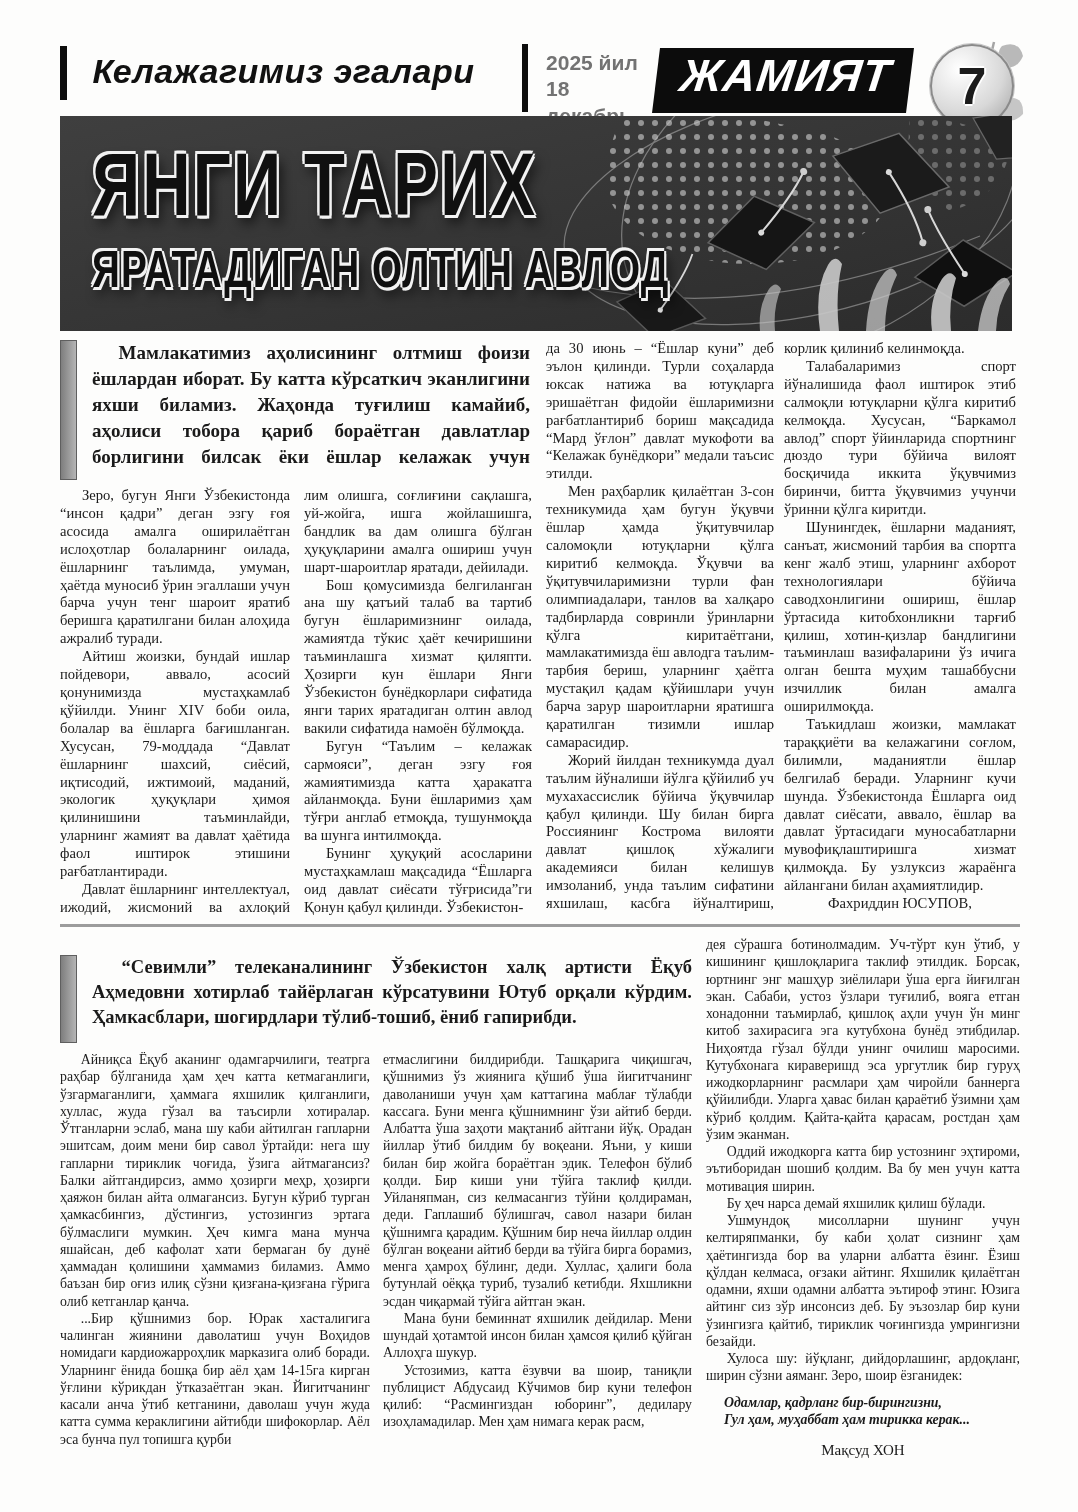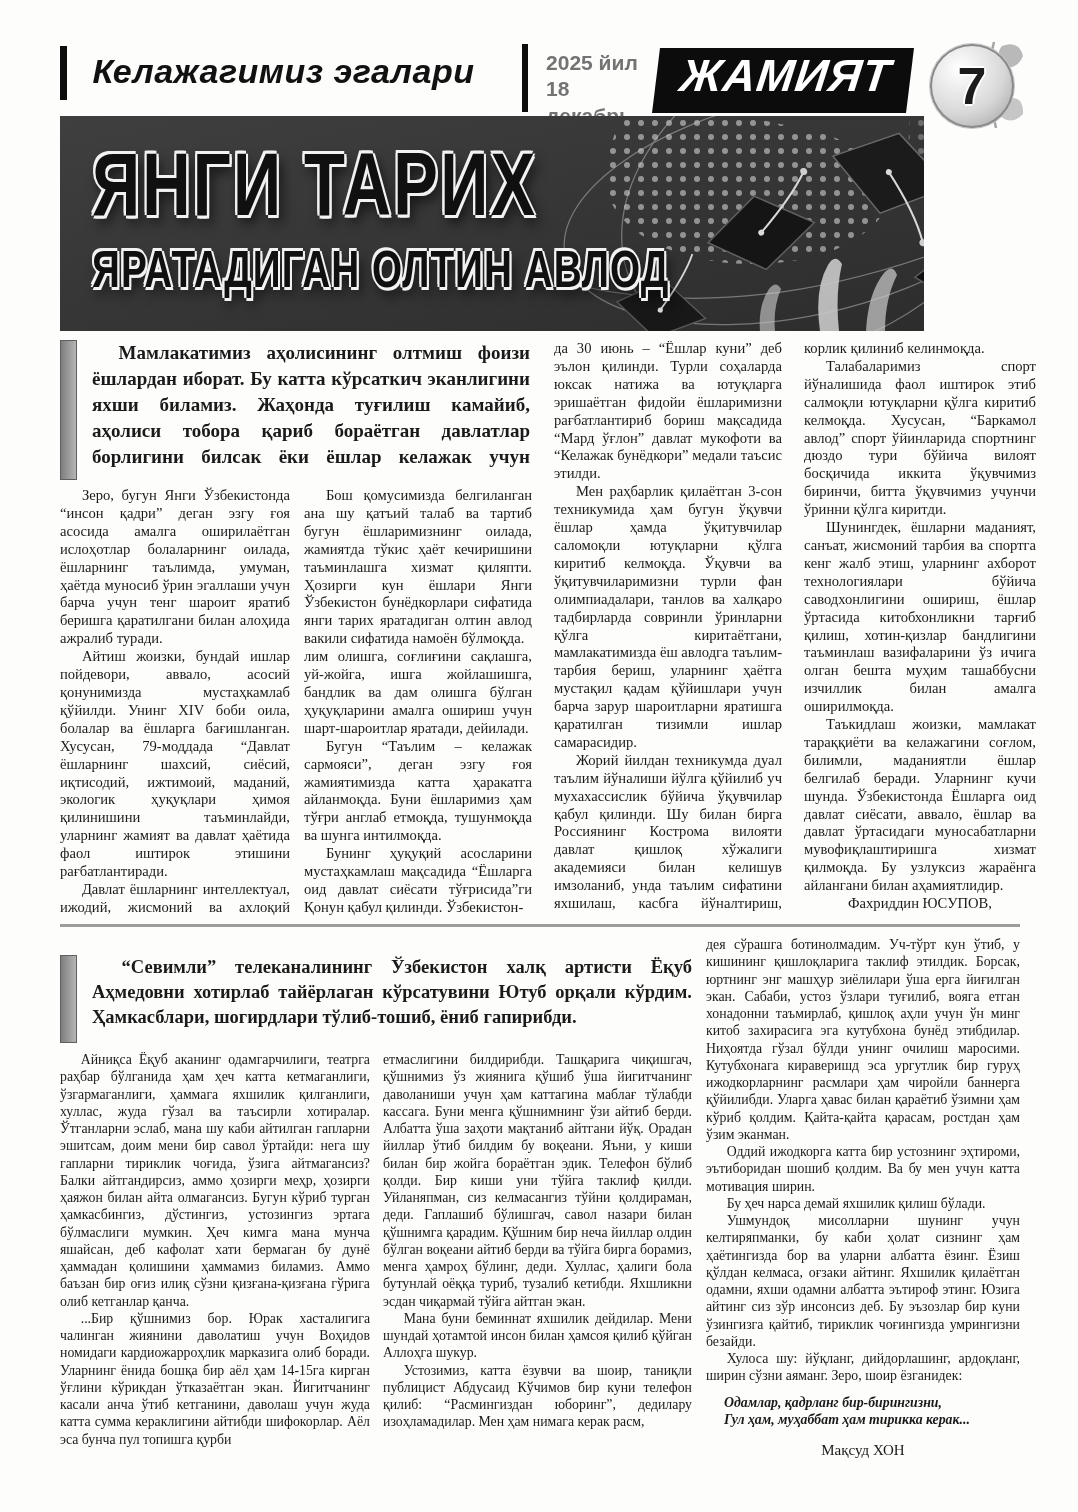--- a/index.html
+++ b/index.html
@@ -36,21 +36,21 @@
     background:radial-gradient(circle at 35% 30%, #ffffff 0%, #d8d8d8 55%, #9a9a9a 100%);
     box-shadow: inset 0 0 0 2px #8a8a8a, 0 0 0 1px #c5c5c5;
     display:flex; align-items:center; justify-content:center;
   }
   .pagenum span {
     font-family:"Liberation Sans", sans-serif; font-weight:bold; font-size:52px; color:#1c1c1c;
     text-shadow:-2px 0 #fff, 2px 0 #fff, 0 -2px #fff, 0 2px #fff;
   }
 
   
-  .hero { position:relative; width:864px; height:215px; margin-top:6px; background:#e5e5e5; overflow:hidden; }
+  .hero { position:relative; width:952px; height:215px; margin-top:6px; background:#e5e5e5; overflow:hidden; }
   .hero svg { position:absolute; inset:0; }
   .hero-t { position:absolute; left:32px; font-family:"Liberation Sans", sans-serif; font-weight:bold;
     color:#101010; white-space:nowrap;
     text-shadow:-2px 0 0 #f2f2f2, 2px 0 0 #f2f2f2, 0 -2px 0 #f2f2f2, 0 2px 0 #f2f2f2, 2px 2px 0 #f2f2f2, -2px -2px 0 #f2f2f2, 4px 6px 10px rgba(0,0,0,.7);
   }
   .hero-t1 { top:18px; font-size:62px; letter-spacing:2px; transform:scale(1.08,1.42); transform-origin:0 0; }
   .hero-t2 { top:124px; font-size:38px; letter-spacing:1px; transform:scale(1.02,1.38); transform-origin:0 0; }
 
   
   .para { text-align:justify; text-indent:1.5em; }
@@ -64,22 +64,22 @@
 
   
   .a1-body { display:flex; margin-top:9px; height:578px; }
   .a1-left { width:472px; flex:none; }
   .a1-left .lead-row { height:140px; overflow:hidden; }
   .a1-left .lead-text { font-size:19px; line-height:1.37; text-align:justify; text-indent:1.4em; padding-right:2px; }
   .a1-cols { display:flex; margin-top:7px; height:428px; }
   .a1col { overflow:hidden; font-size:14.6px; line-height:17.9px; }
   .a1-c1 { width:230px; flex:none; margin-right:14px; }
   .a1-c2 { width:228px; flex:none; }
-  .a1-c3 { width:228px; flex:none; margin-left:22px; height:575px; }
-  .a1-c4 { width:232px; flex:none; margin-left:22px; height:575px; }
+  .a1-c3 { width:228px; flex:none; margin-left:14px; height:575px; }
+  .a1-c4 { width:232px; flex:none; margin-left:10px; height:575px; }
 
   .rule { width:960px; height:3px; background:#9c9c9c; margin-top:6px; }
 
   
   .a2-row { display:flex; margin-top:3px; }
   .a2-left { width:632px; flex:none; margin-right:14px; }
   .a2-title-box { height:92px; overflow:visible; }
   .a2-title {
     font-family:"Liberation Sans", sans-serif; font-weight:bold; font-size:54px;
     letter-spacing:0px; color:#0e0e0e; white-space:nowrap;
@@ -190,22 +190,22 @@
         <div class="lead-bar"></div>
         <div class="lead-text">Мамлакатимиз аҳолисининг олтмиш фоизи ёшлардан иборат. Бу катта кўрсаткич эканлигини яхши биламиз. Жаҳонда туғилиш камайиб, аҳолиси тобора қариб бораётган давлатлар борлигини билсак ёки ёшлар келажак учун қанчалик муҳим кучлиги хусусидаги маълумотларга кўзимиз тушса болажон халқ эканимиздан ғурурланиб ҳам қўямиз.</div>
       </div>
       <div class="a1-cols">
         <div class="a1col a1-c1">
             <p class="para">Зеро, бугун Янги Ўзбекистонда “инсон қадри” деган эзгу ғоя асосида амалга оширилаётган ислоҳотлар болаларнинг оилада, ёшларнинг таълимда, умуман, ҳаётда муносиб ўрин эгаллаши учун барча учун тенг шароит яратиб беришга қаратилгани билан алоҳида ажралиб туради.</p>
             <p class="para">Айтиш жоизки, бундай ишлар пойдевори, аввало, асосий қонунимизда мустаҳкамлаб қўйилди. Унинг XIV боби оила, болалар ва ёшларга бағишланган. Хусусан, 79-моддада “Давлат ёшларнинг шахсий, сиёсий, иқтисодий, ижтимоий, маданий, экологик ҳуқуқлари ҳимоя қилинишини таъминлайди, уларнинг жамият ва давлат ҳаётида фаол иштирок этишини рағбатлантиради.</p>
             <p class="para">Давлат ёшларнинг интеллектуал, ижодий, жисмоний ва ахлоқий жиҳатдан шаклланиши ҳамда ривожланиши учун, уларнинг таъ-</p>
           </div>
         <div class="a1col a1-c2">
+            <p class="para cont">лим олишга, соғлиғини сақлашга, уй-жойга, ишга жойлашишга, бандлик ва дам олишга бўлган ҳуқуқларини амалга ошириш учун шарт-шароитлар яратади, дейилади.</p>
             <p class="para">Бош қомусимизда белгиланган ана шу қатъий талаб ва тартиб бугун ёшларимизнинг оилада, жамиятда тўкис ҳаёт кечиришини таъминлашга хизмат қиляпти. Ҳозирги кун ёшлари Янги Ўзбекистон бунёдкорлари сифатида янги тарих яратадиган олтин авлод вакили сифатида намоён бўлмоқда.</p>
-            <p class="para cont">лим олишга, соғлиғини сақлашга, уй-жойга, ишга жойлашишга, бандлик ва дам олишга бўлган ҳуқуқларини амалга ошириш учун шарт-шароитлар яратади, дейилади.</p>
             <p class="para">Бугун “Таълим – келажак сармояси”, деган эзгу ғоя жамиятимизда катта ҳаракатга айланмоқда. Буни ёшларимиз ҳам тўғри англаб етмоқда, тушунмоқда ва шунга интилмоқда.</p>
             <p class="para">Бунинг ҳуқуқий асосларини мустаҳкамлаш мақсадида “Ёшларга оид давлат сиёсати тўғрисида”ги Қонун қабул қилинди. Ўзбекистон-</p>
           </div>
       </div>
     </div>
     <div class="a1col a1-c3">
         <p class="para cont">да 30 июнь – “Ёшлар куни” деб эълон қилинди. Турли соҳаларда юксак натижа ва ютуқларга эришаётган фидойи ёшларимизни рағбатлантириб бориш мақсадида “Мард ўғлон” давлат мукофоти ва “Келажак бунёдкори” медали таъсис этилди.</p>
         <p class="para">Мен раҳбарлик қилаётган 3-сон техникумида ҳам бугун ўқувчи ёшлар ҳамда ўқитувчилар саломоқли ютуқларни қўлга киритиб келмоқда. Ўқувчи ва ўқитувчиларимизни турли фан олимпиадалари, танлов ва халқаро тадбирларда совринли ўринларни қўлга киритаётгани, мамлакатимизда ёш авлодга таълим-тарбия бериш, уларнинг ҳаётга мустақил қадам қўйишлари учун барча зарур шароитларни яратишга қаратилган тизимли ишлар самарасидир.</p>
         <p class="para">Жорий йилдан техникумда дуал таълим йўналиши йўлга қўйилиб уч мухахассислик бўйича ўқувчилар қабул қилинди. Шу билан бирга Россиянинг Кострома вилояти давлат қишлоқ хўжалиги академияси билан келишув имзоланиб, унда таълим сифатини яхшилаш, касбга йўналтириш, илмий ижтимоий ва прфессионал соҳаларда ўзаро ҳам-</p>
       </div>

